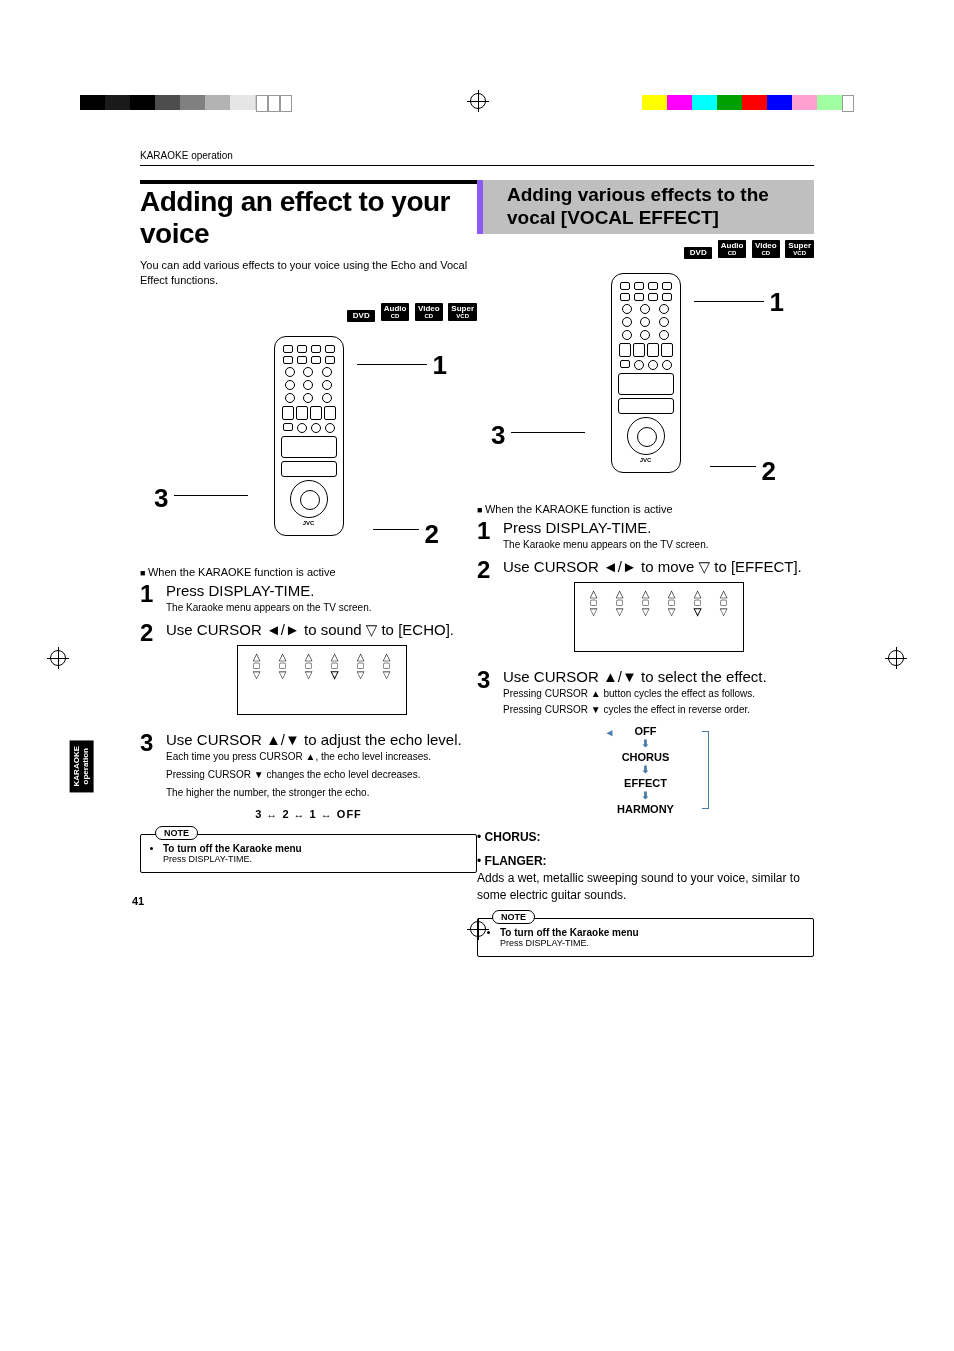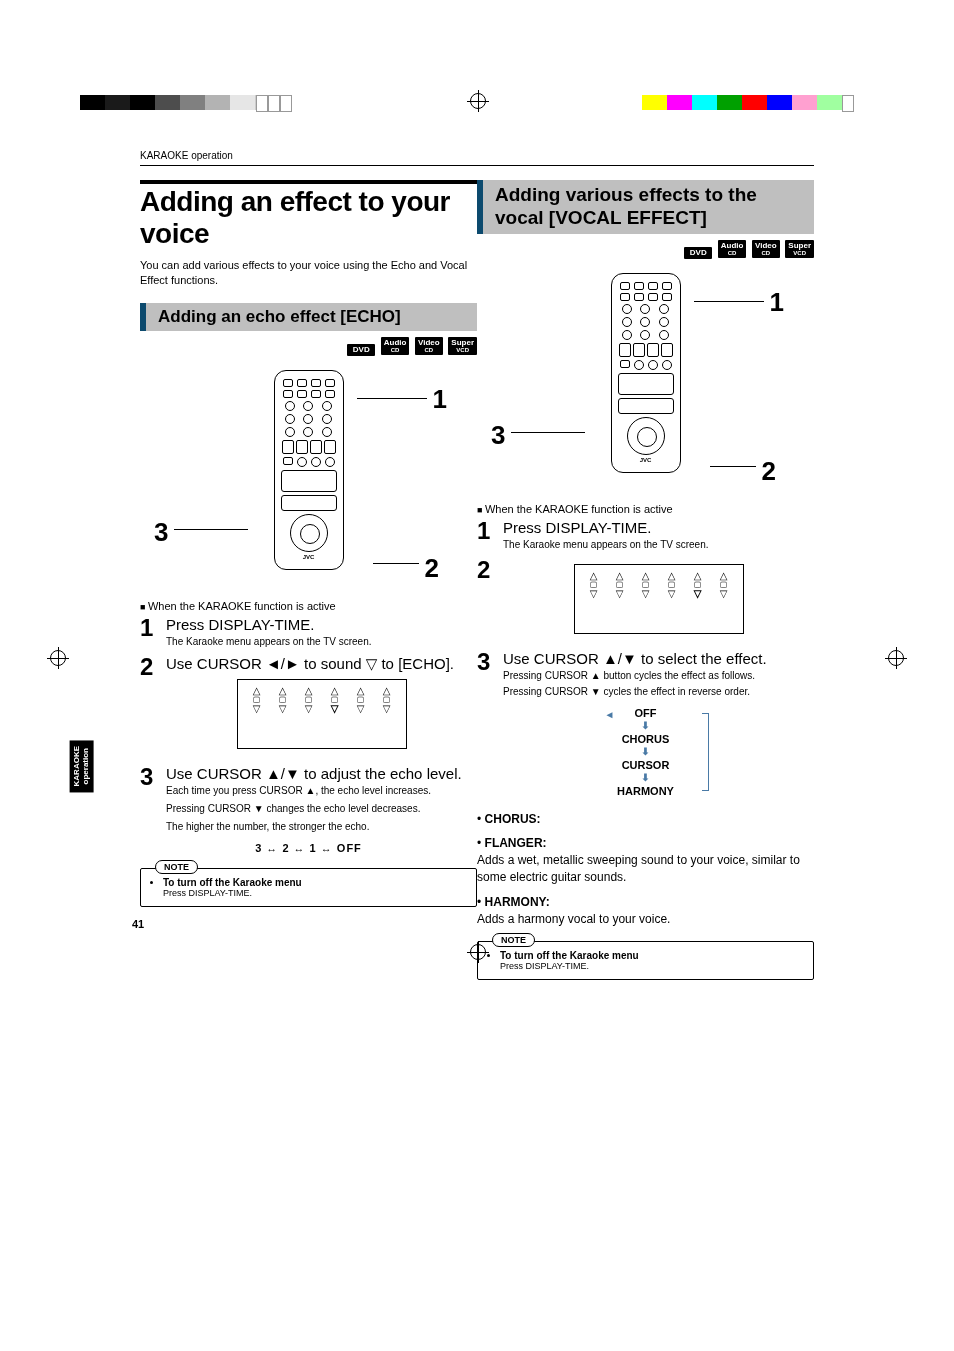--- a/index.html
+++ b/index.html
@@ -60,22 +60,22 @@
     margin: 0 0 8px 0;
     letter-spacing: -0.5px;
   }
   .intro {
     font-size: 11px;
     line-height: 1.4;
     margin-bottom: 14px;
   }
   .section-bar {
     background: #bfbfbf;
-    border-left: 6px solid #0c4a6e;
-    padding: 4px 12px;
+    border-left: 6px solid #8b5cf6;
+    padding: 4px 24px;
     font-family: "Arial Narrow", Arial, sans-serif;
     font-stretch: condensed;
     font-size: 17px;
     font-weight: bold;
     margin-bottom: 6px;
   }
   .section-bar.h2-tall {
     font-size: 19px;
     line-height: 1.2;
   }
@@ -335,21 +335,20 @@
   <div class="side-tab" style="white-space:pre-line">KARAOKE
 operation</div>
 
   <div class="columns">
 
     <div class="col">
       <div class="title-rule"></div>
       <h1>Adding an effect to your voice</h1>
       <div class="intro">You can add various effects to your voice using the Echo and Vocal Effect functions.</div>
 
-      <div class="section-bar">Adding an echo effect [ECHO]</div>
 
       <div class="disc-row">
         <span class="disc-badge">DVD</span>
         <span class="disc-badge"><span>Audio</span><small>CD</small></span>
         <span class="disc-badge"><span>Video</span><small>CD</small></span>
         <span class="disc-badge"><span>Super</span><small>VCD</small></span>
       </div>
 
       <div class="remote-wrap">
         <div class="remote-body">
@@ -536,20 +535,21 @@
         <div class="step-num">1</div>
         <div class="step-body">
           <div class="step-head">Press DISPLAY-TIME.</div>
           <div class="small">The Karaoke menu appears on the TV screen.</div>
         </div>
       </div>
 
       <div class="step">
         <div class="step-num">2</div>
         <div class="step-body">
+          <div class="step-head">Use CURSOR ◄/► to move ▽ to [EFFECT].</div>
           <div class="screen-box">
             <div class="screen-items">
               <div class="menu-icon"><span>△</span>▢<span>▽</span></div>
               <div class="menu-icon"><span>△</span>▢<span>▽</span></div>
               <div class="menu-icon"><span>△</span>▢<span>▽</span></div>
               <div class="menu-icon"><span>△</span>▢<span>▽</span></div>
               <div class="menu-icon"><span>△</span>▢<span style="font-weight:bold">▽</span></div>
               <div class="menu-icon"><span>△</span>▢<span>▽</span></div>
             </div>
           </div>
@@ -564,33 +564,31 @@
           <div class="small" style="margin-top:2px">Pressing CURSOR ▼ cycles the effect in reverse order.</div>
         </div>
       </div>
 
       <div class="effects-cycle">
         <div class="loop-arr-top">◄</div>
         <div class="item">OFF</div>
         <div class="arr">⬇</div>
         <div class="item">CHORUS</div>
         <div class="arr">⬇</div>
-        <div class="item">CURSOR</div>
+        <div class="item">EFFECT</div>
         <div class="arr">⬇</div>
         <div class="item">HARMONY</div>
         <div class="loop-line"></div>
       </div>
 
       <div class="def-list">
         <div class="item"><span class="term">CHORUS:</span><br>
           </div>
         <div class="item"><span class="term">FLANGER:</span><br>
           <span>Adds a wet, metallic sweeping sound to your voice, similar to some electric guitar sounds.</span></div>
-        <div class="item"><span class="term">HARMONY:</span><br>
-          <span>Adds a harmony vocal to your voice.</span></div>
       </div>
 
       <div class="note-box">
         <div class="note-tab">NOTE</div>
         <ul>
           <li><b>To turn off the Karaoke menu</b>
             <div class="sub">Press DISPLAY-TIME.</div>
           </li>
         </ul>
       </div>

